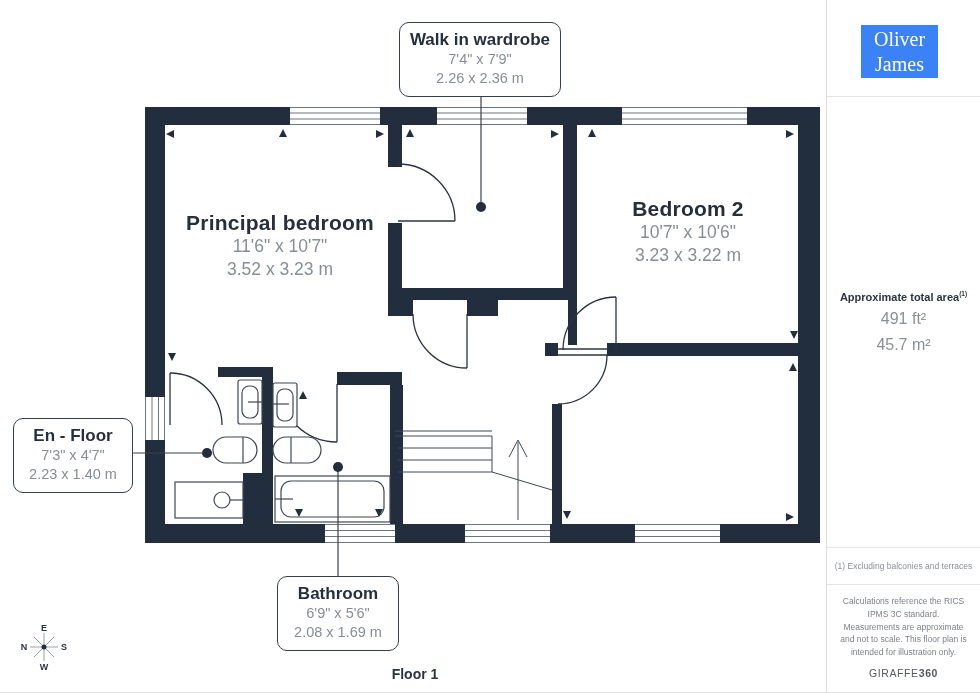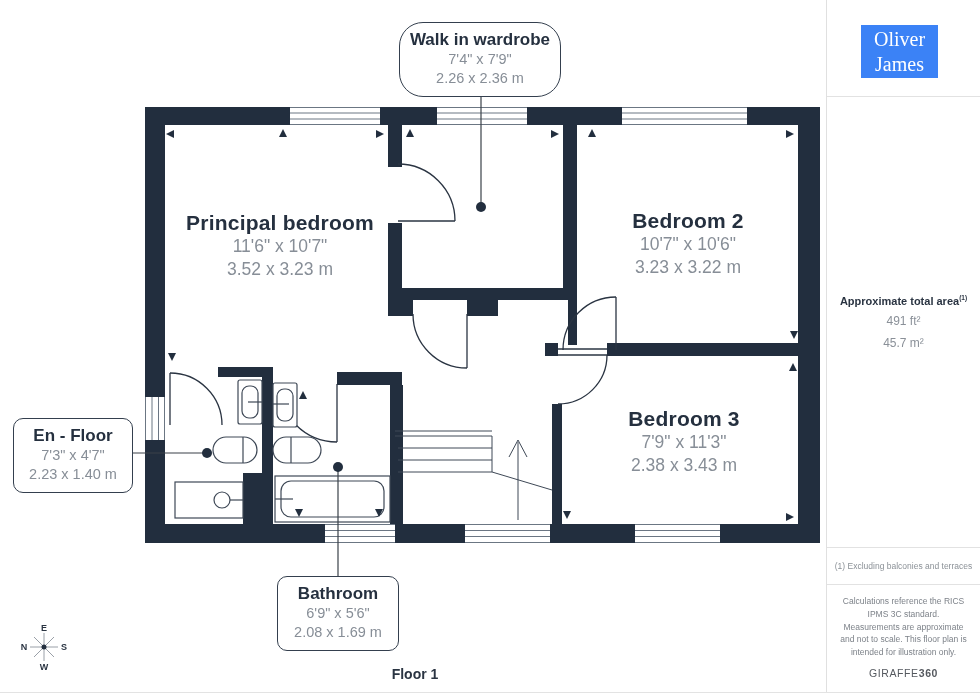--- a/index.html
+++ b/index.html
@@ -15,21 +15,21 @@
   .td{font-size:14.5px;color:#878e97;line-height:1.32;}
   .sidebar{position:absolute;left:826px;top:0;width:154px;height:693px;border-left:1px solid #e0e0e0;box-sizing:border-box;}
   .sb-sec{box-sizing:border-box;width:100%;}
   .sec-logo{height:97px;border-bottom:1px solid #e2e2e2;position:relative;}
   .logo-box{position:absolute;left:34px;top:25px;width:77px;height:53px;background:#3b82f6;
             color:#fff;font-family:"Liberation Serif",serif;font-size:20px;line-height:25px;
             text-align:center;padding-top:2px;box-sizing:border-box;}
   .sec-area{height:450px;display:flex;flex-direction:column;justify-content:center;align-items:center;}
   .area-title{font-size:11px;font-weight:700;color:#2a3442;}
   .area-title sup{font-size:6.5px;}
-  .area-val{font-size:12px;color:#8a9098;margin-top:8px;}
+  .area-val{font-size:16px;color:#8a9098;margin-top:8px;}
   .sec-note{height:37px;border-top:1px solid #e2e2e2;display:flex;align-items:center;justify-content:center;}
   .note-text{font-size:8.5px;color:#8b9197;text-align:left;}
   .sec-disc{height:109px;border-top:1px solid #e2e2e2;text-align:center;padding:10px 13px 0 13px;box-sizing:border-box;}
   .disc-text{font-size:8.5px;color:#7d8289;line-height:1.5;}
   .giraffe{margin-top:8px;font-size:10.5px;color:#55595f;letter-spacing:.6px;}
   .giraffe b{font-weight:700;}
   .floor-label{position:absolute;left:340px;top:666px;width:150px;text-align:center;
                font-size:14px;font-weight:700;color:#2a3442;}
 </style>
 </head>
@@ -195,33 +195,28 @@
       </g>
     </g>
   </svg>
 
   <div class="plan-label" style="left:155px;top:211px;width:250px;">
     <div class="rt">Principal bedroom</div>
     <div class="rd">11'6" x 10'7"</div>
     <div class="rd">3.52 x 3.23 m</div>
   </div>
 
-  <div class="plan-label" style="left:563px;top:197px;width:250px;margin-top:12px;">
+  <div class="plan-label" style="left:563px;top:197px;width:250px;">
     <div class="rt">Bedroom 2</div>
     <div class="rd">10'7" x 10'6"</div>
     <div class="rd">3.23 x 3.22 m</div>
   </div>
 
-  <div class="plan-label" style="left:559px;top:407px;width:250px;">
-    <div class="rt">Bedroom 3</div>
-    <div class="rd">7'9" x 11'3"</div>
-    <div class="rd">2.38 x 3.43 m</div>
-  </div>
-
-  <div class="tag" style="left:399px;top:22px;width:162px;border-radius:24px;">
+
+  <div class="tag" style="left:399px;top:22px;width:162px;">
     <div class="tt">Walk in wardrobe</div>
     <div class="td">7'4" x 7'9"</div>
     <div class="td">2.26 x 2.36 m</div>
   </div>
 
   <div class="tag" style="left:13px;top:418px;width:120px;">
     <div class="tt">En - Floor</div>
     <div class="td">7'3" x 4'7"</div>
     <div class="td">2.23 x 1.40 m</div>
   </div>

